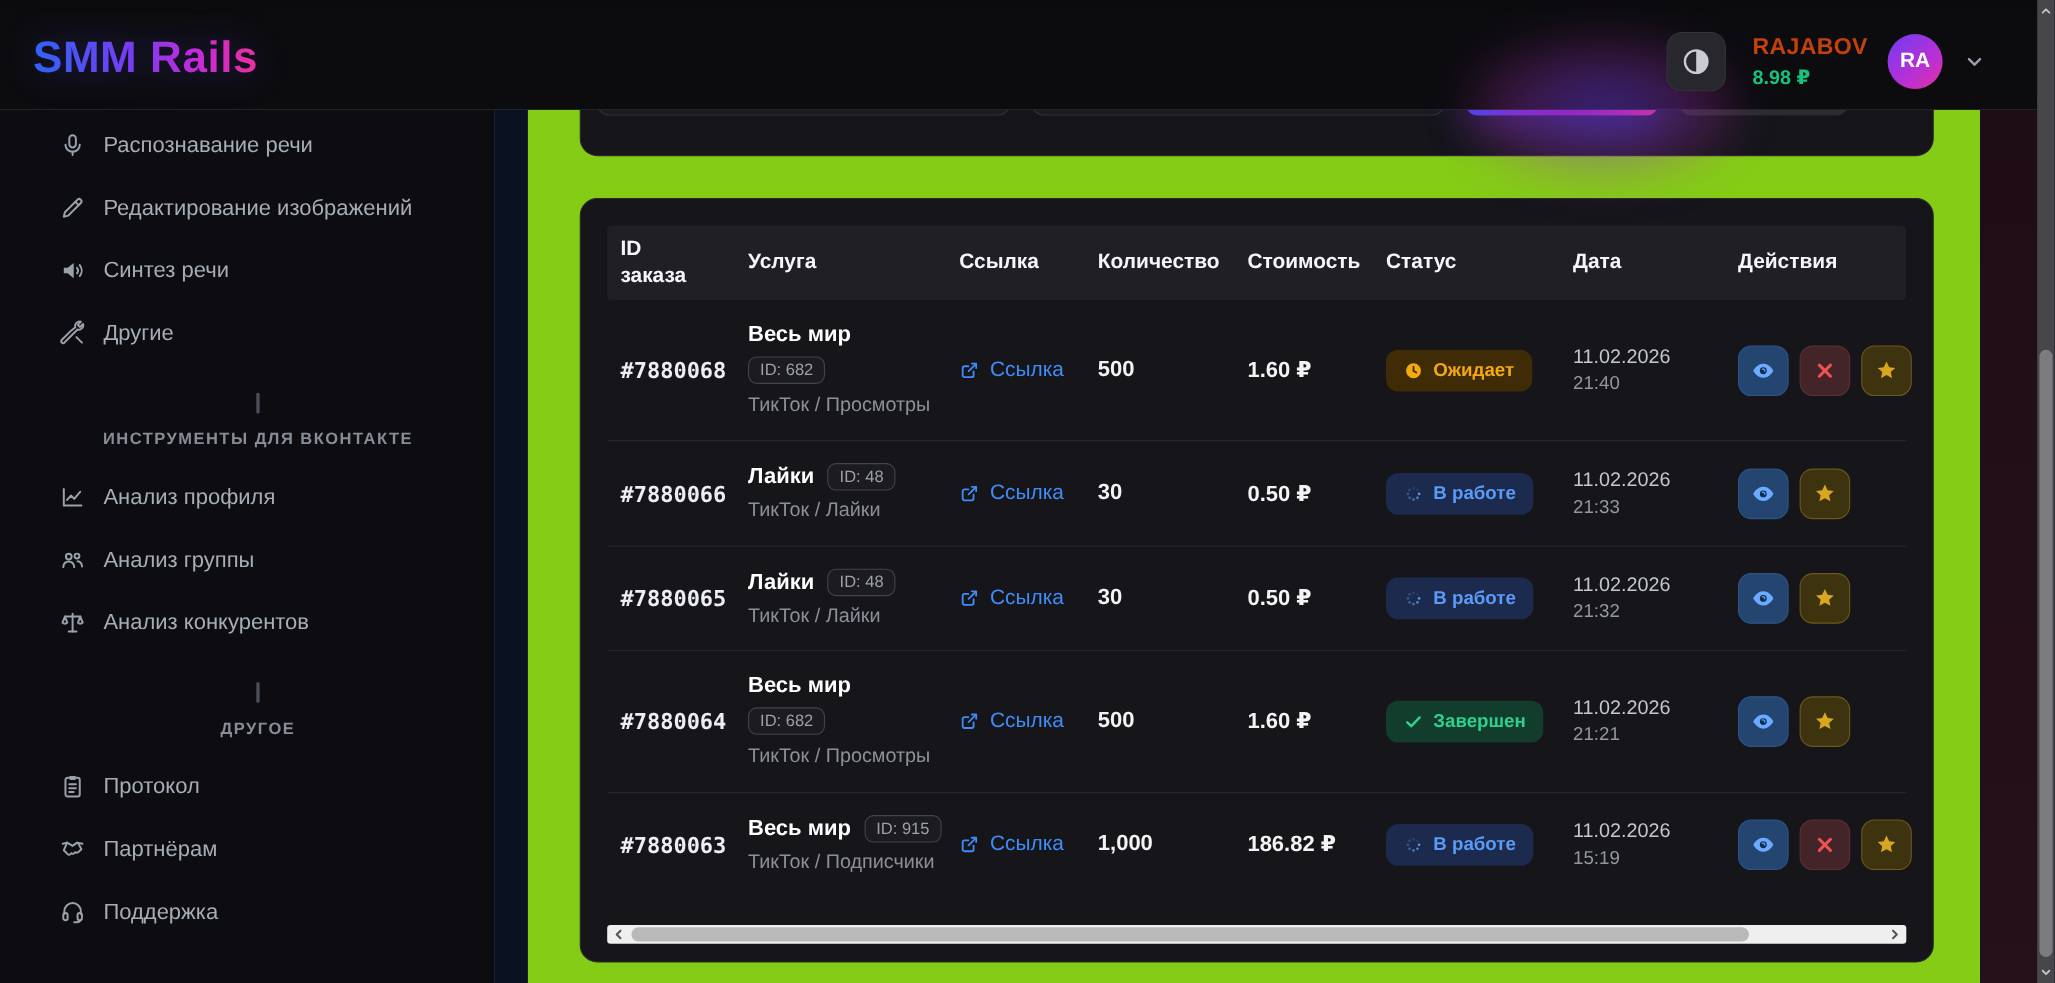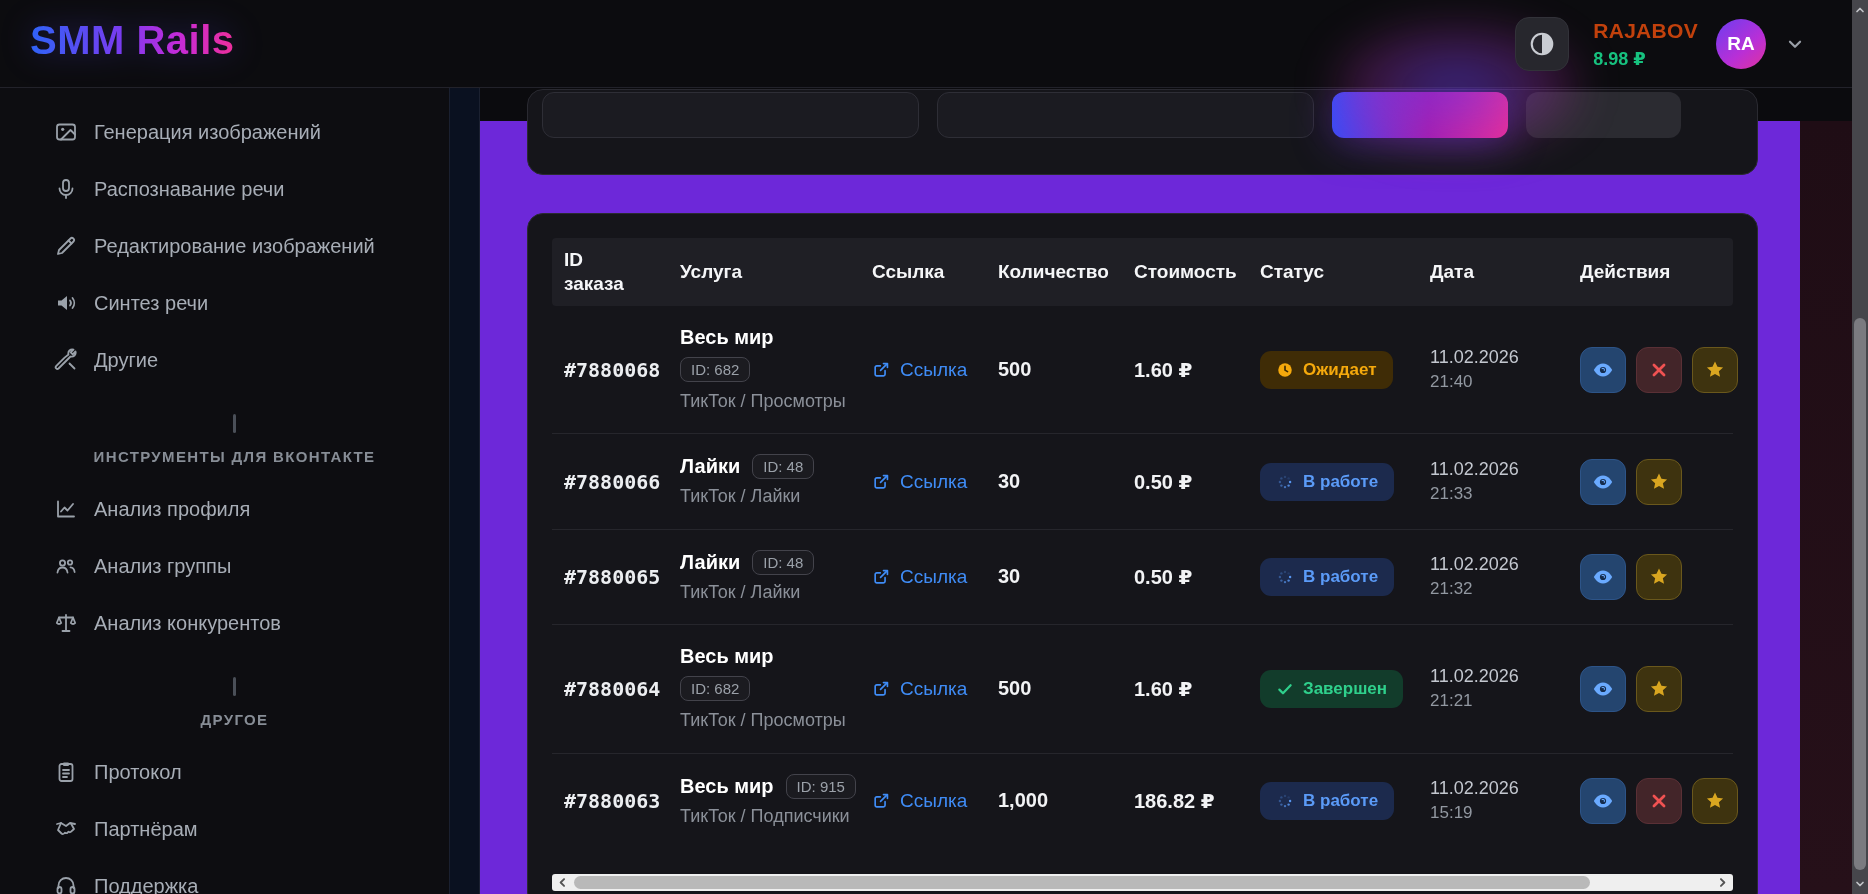--- a/index.html
+++ b/index.html
@@ -5,21 +5,21 @@
   * { margin:0; padding:0; box-sizing:border-box; }
   html,body { width:1868px; height:894px; overflow:hidden; }
   body {
     position:relative;
     background:#0b0b0e;
     font-family:"Liberation Sans","DejaVu Sans",sans-serif;
     color:#e8e9ec;
   }
   
   .header {
-    position:absolute; top:0; left:0; width:1852px; height:88px;
+    position:absolute; top:12px; left:0; width:1852px; height:88px;
     background:#0c0c0f; border-bottom:1px solid #22222a; z-index:10;
   }
   .logo {
     position:absolute; left:30px; top:18px;
     font-size:40px; font-weight:bold; letter-spacing:.5px;
     background:linear-gradient(90deg,#2f63f7 0%,#7a3bf0 45%,#c42bd9 72%,#ed2f9a 100%);
     -webkit-background-clip:text; background-clip:text; color:transparent;
     filter:drop-shadow(0 0 16px rgba(90,70,255,.30));
   }
   .glow {
@@ -54,21 +54,21 @@
   .nav { padding:32px 40px 0 54px; }
   .nav-item { display:flex; align-items:center; gap:16px; height:24px; margin-bottom:33px; cursor:pointer; }
   .nav-icon { color:#9aa1aa; display:flex; flex:none; }
   .nav-label { color:#a7adb6; font-size:20px; white-space:nowrap; }
   .nav-section {
     display:flex; align-items:center; gap:15px; margin:42px 0 32px -24px;
     color:#878d96; font-size:15px; font-weight:bold; letter-spacing:.09em;flex-direction:column;
   }
   .nav-section .bar { width:3px; height:19px; border-radius:2px; background:#4a4f58; }
   
-  .main { position:absolute; top:88px; left:480px; right:16px; bottom:0; background:#6d28d9; z-index:1;margin-top:33px; }
+  .main { position:absolute; top:88px; left:480px; right:16px; bottom:0; background:#84cc16; z-index:1; }
   .side-tint {
     position:absolute; right:0; top:0; bottom:0; width:52px;
     background:linear-gradient(180deg,#1f0d15 0%,#261019 100%);
   }
   .card { background:#15151a; border:1px solid #2a2a31; border-radius:16px; }
   .filter-card { position:absolute; left:47px; top:-32px; width:1231px; height:86px; }
   .filter-row { position:absolute; left:0; right:0; top:2px; height:46px; display:flex; }
   .f-input {
     height:46px; width:377px; border-radius:12px; background:#1b1b21; border:1px solid #2e2e36; margin-left:14px;
   }
@@ -155,32 +155,20 @@
     </span>
   </div>
 </div>
 
 <div class="sidebar">
   <div class="nav" id="nav">
       <div class="nav-item">
         <span class="nav-icon">
           <span style="display:flex">
             <svg width="24" height="24" viewBox="0 0 24 24" fill="none" stroke="currentColor" stroke-width="1.8" stroke-linecap="round" stroke-linejoin="round">
-              <rect x="3" y="4.5" width="18" height="15" rx="2.5"></rect>
-              <circle cx="8.7" cy="9.3" r="1.6" fill="currentColor" stroke="none"></circle>
-              <path d="M21 14.5l-4.5-4.5L7 19.5"></path>
-            </svg>
-          </span>
-        </span>
-        <span class="nav-label">Генерация изображений</span>
-      </div>
-      <div class="nav-item">
-        <span class="nav-icon">
-          <span style="display:flex">
-            <svg width="24" height="24" viewBox="0 0 24 24" fill="none" stroke="currentColor" stroke-width="1.8" stroke-linecap="round" stroke-linejoin="round">
               <rect x="9" y="3" width="6" height="11" rx="3"></rect>
               <path d="M5.5 11.5a6.5 6.5 0 0 0 13 0"></path>
               <path d="M12 18v3"></path>
             </svg>
           </span>
         </span>
         <span class="nav-label">Распознавание речи</span>
       </div>
       <div class="nav-item">
         <span class="nav-icon">

